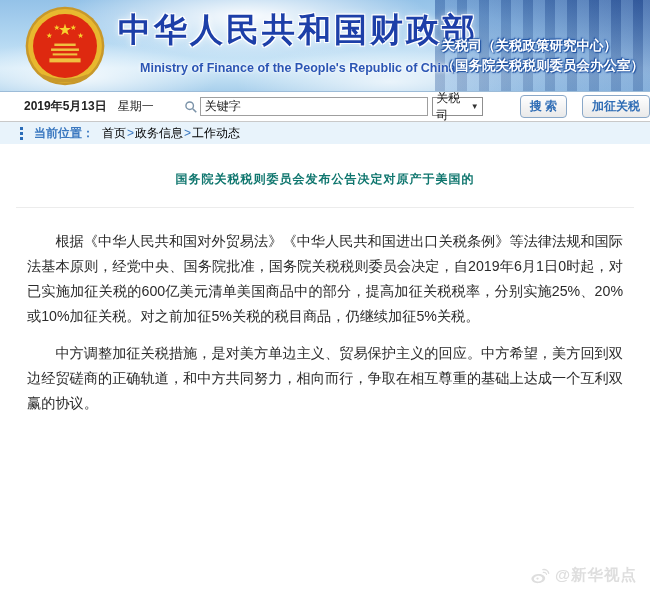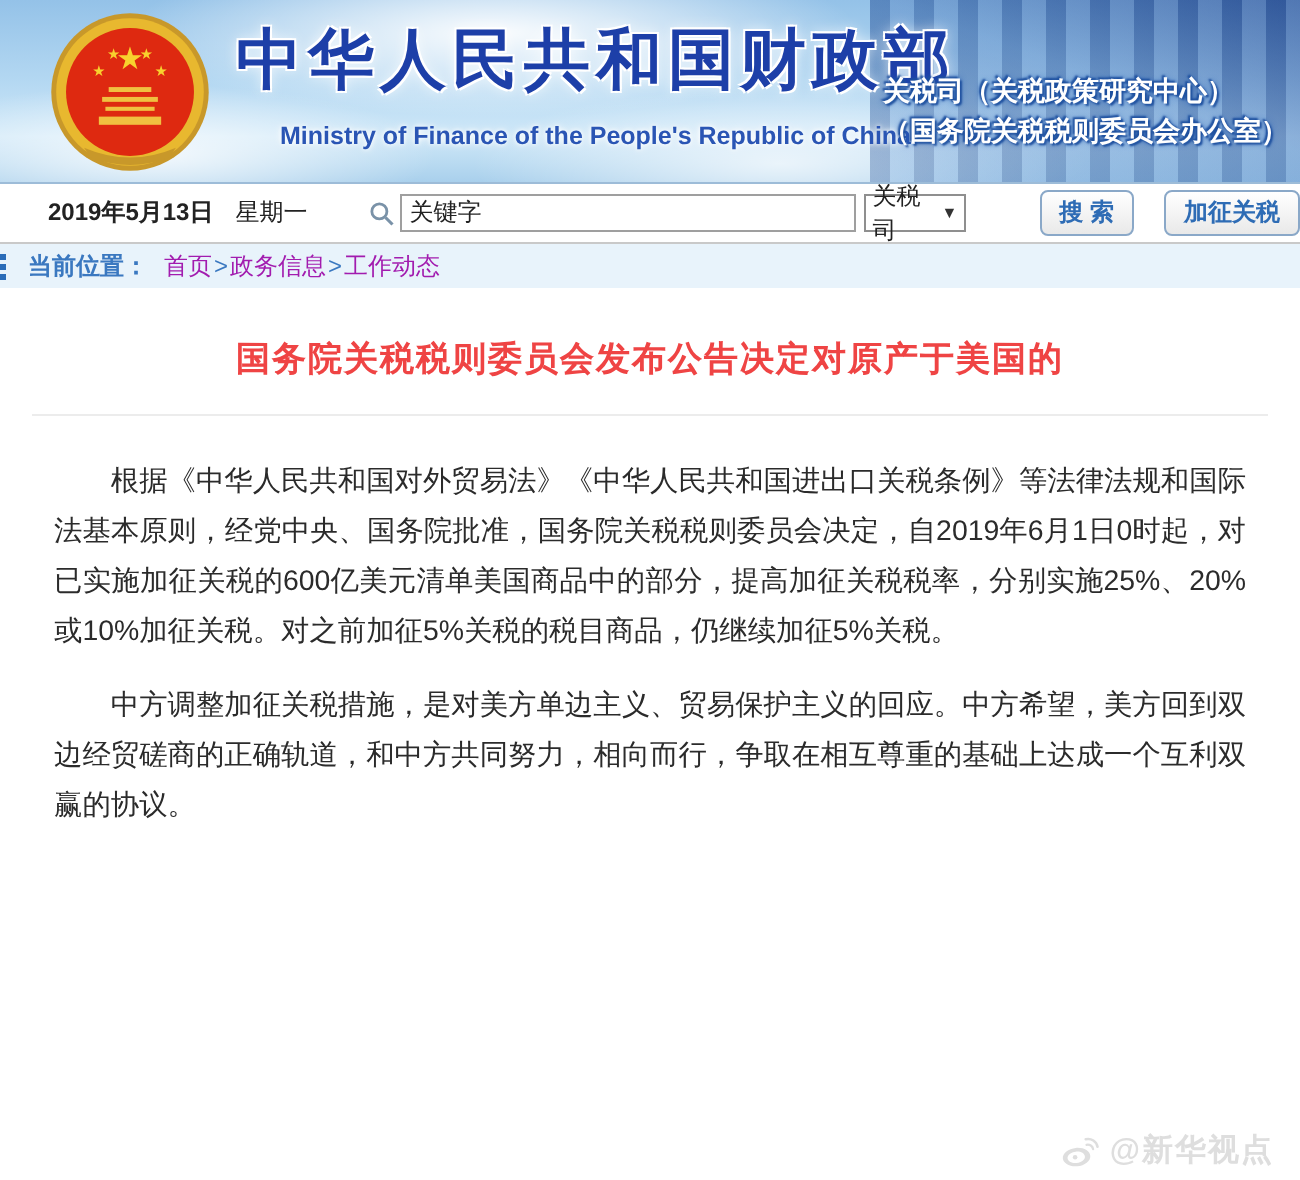--- a/index.html
+++ b/index.html
@@ -67,32 +67,32 @@
     margin-left: 15px; padding: 2px 9px; border: 1px solid #8aa8c8; border-radius: 4px;
     background: linear-gradient(180deg, #ffffff, #e9e9e9);
     color: #2e6cb5; font-size: 12px; font-weight: bold; white-space: nowrap; cursor: pointer;
     font-family: "Liberation Sans", sans-serif;
   }
   .tb-btn.first { margin-left: 37px; }
 
   
   .breadcrumb {
     height: 22px; background: #e8f3fb; display: flex; align-items: center;
-    padding-left: 0; font-size: 12px; color: #3a78c0;
+    padding-left: 20px; font-size: 12px; color: #3a78c0;
   }
   .bc-icon { display: flex; flex-direction: column; gap: 2px; margin-right: 11px; }
   .bc-icon i { width: 3px; height: 3px; background: #2b6cb8; display: block; }
   .bc-label { font-weight: bold; margin-right: 8px; color: #3a78c0; }
-  .bc-link { color: #a21caf; cursor: pointer; text-decoration: none; }
+  .bc-link { color: #000000; cursor: pointer; text-decoration: none; }
   .bc-sep { color: #3a78c0; margin: 0 1px; }
 
   
   .article { position: relative; padding-top: 17px; }
   .art-title {
-    text-align: center; font-size: 17px; font-weight: bold; color: #ef4444;
+    text-align: center; font-size: 12px; font-weight: bold; color: #0f766e;
     line-height: 37px; letter-spacing: 1px;
   }
   .divider { margin: 9px 16px 0 16px; border-bottom: 1px solid #ececec; }
   .art-meta { margin-top: 13px; text-align: center; font-size: 12.5px; color: #3c3c3c; }
   .art-meta .gap { display: inline-block; width: 10px; }
   .art-body {
     margin: 21px 27px 0 27px; font-size: 14.2px; line-height: 25px; color: #2b2b2b;
     text-align: justify;
   }
   .art-body p { text-indent: 2em; margin-bottom: 12px; }

